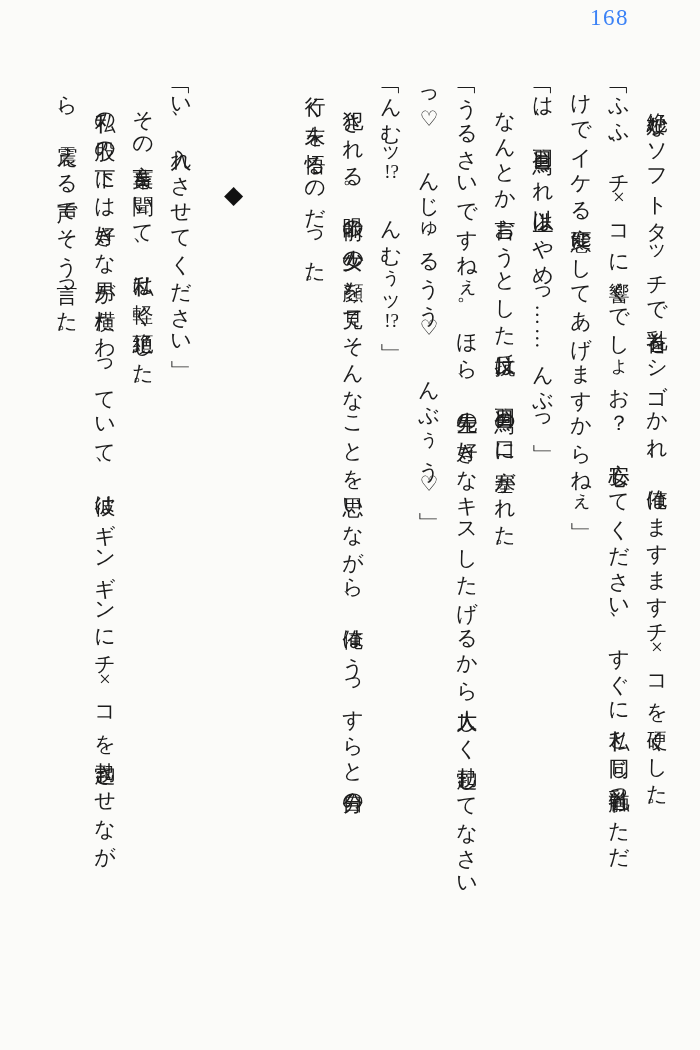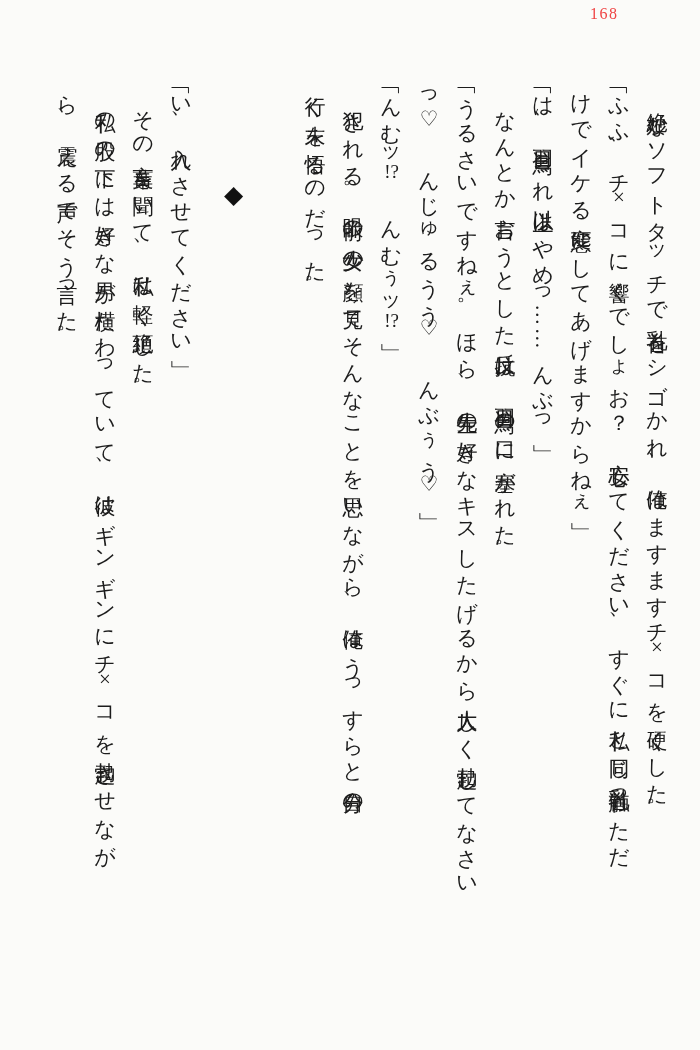--- a/index.html
+++ b/index.html
@@ -16,22 +16,22 @@
     position: relative;
     width: 700px;
     height: 1050px;
     background: #fbfbf9;
     overflow: hidden;
   }
   .page-number {
     position: absolute;
     top: 5px;
     left: 590px;
-    font-size: 16px;
-    color: #ef4444;
+    font-size: 23px;
+    color: #3b82f6;
     letter-spacing: 1.5px;
   }
   .text-block {
     position: absolute;
     top: 80px;
     right: 24px;
     height: 915px;
     writing-mode: vertical-rl;
     -webkit-writing-mode: vertical-rl;
     text-orientation: mixed;

